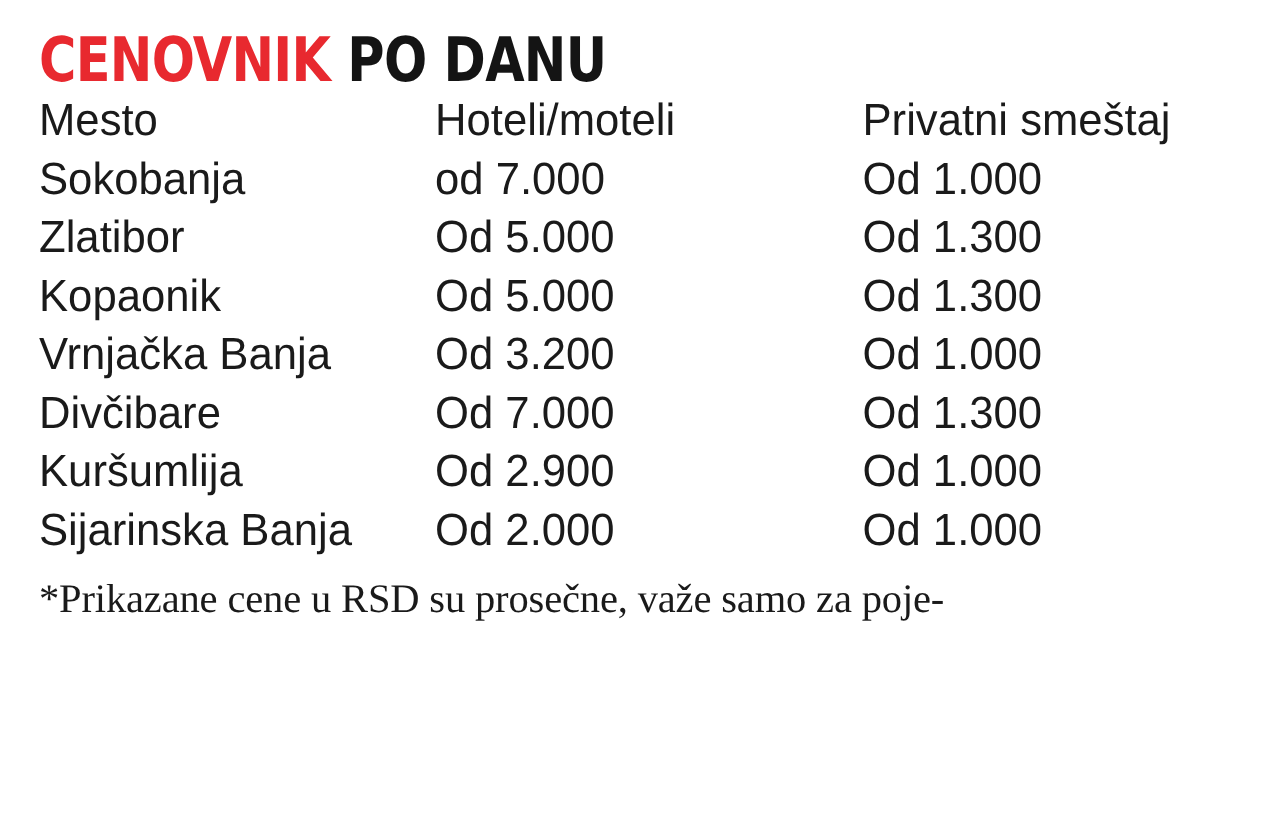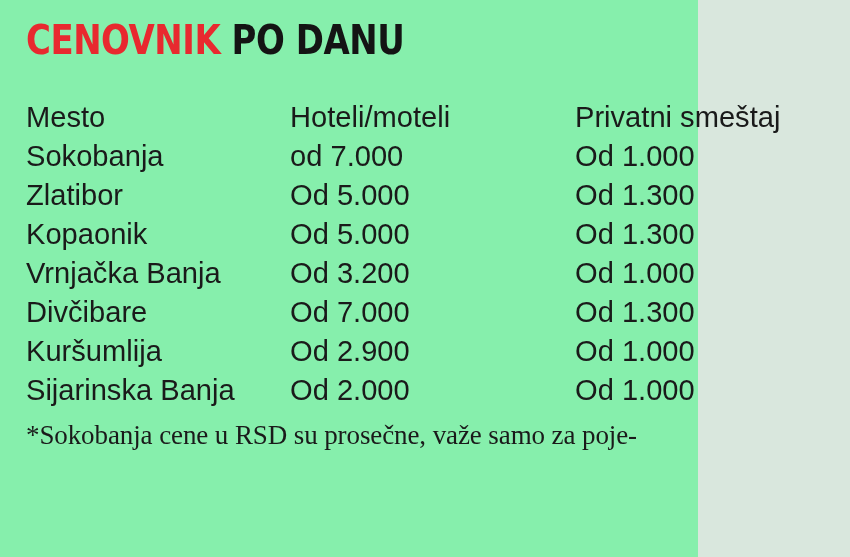--- a/index.html
+++ b/index.html
@@ -9,23 +9,23 @@
   body {
     width: 850px;
     height: 557px;
     background: #d9e7dd;
     font-family: "Liberation Sans", sans-serif;
     color: #111111;
     overflow: hidden;
   }
   .page {
     position: relative;
-    width: 698px;
+    width: 850px;
     height: 557px;
-    background: #86efac;
+    background: #ffffff;
     box-sizing: border-box;
     padding: 14px 22px 0 26px;
   }
   .title {
     font-size: 41px;
     font-weight: bold;
     letter-spacing: -0.5px;
     line-height: 1.0;
     margin: 0 0 0 0;
     padding-top: 6px;
@@ -35,21 +35,20 @@
     transform-origin: left center;
     white-space: nowrap;
   }
   .title .red {
     color: #e8292f;
   }
   .title .black {
     color: #141414;
   }
   .table {
-    margin-top: 36px;
   }
   .row {
     display: flex;
     align-items: baseline;
     height: 39px;
   }
   .cell {
     font-size: 30px;
     line-height: 39px;
     color: #1a1a1a;
@@ -128,16 +127,16 @@
 
     <div class="row">
       <div class="cell c1">Sijarinska Banja</div>
       <div class="cell c2">Od 2.000</div>
       <div class="cell c3">Od 1.000</div>
     </div>
 
   </div>
 
   <div class="footnote">
-    <span>*Sokobanja cene u RSD su prosečne, važe samo za poje-</span>
+    <span>*Prikazane cene u RSD su prosečne, važe samo za poje-</span>
   </div>
 
 </div>
 
 </body></html>

